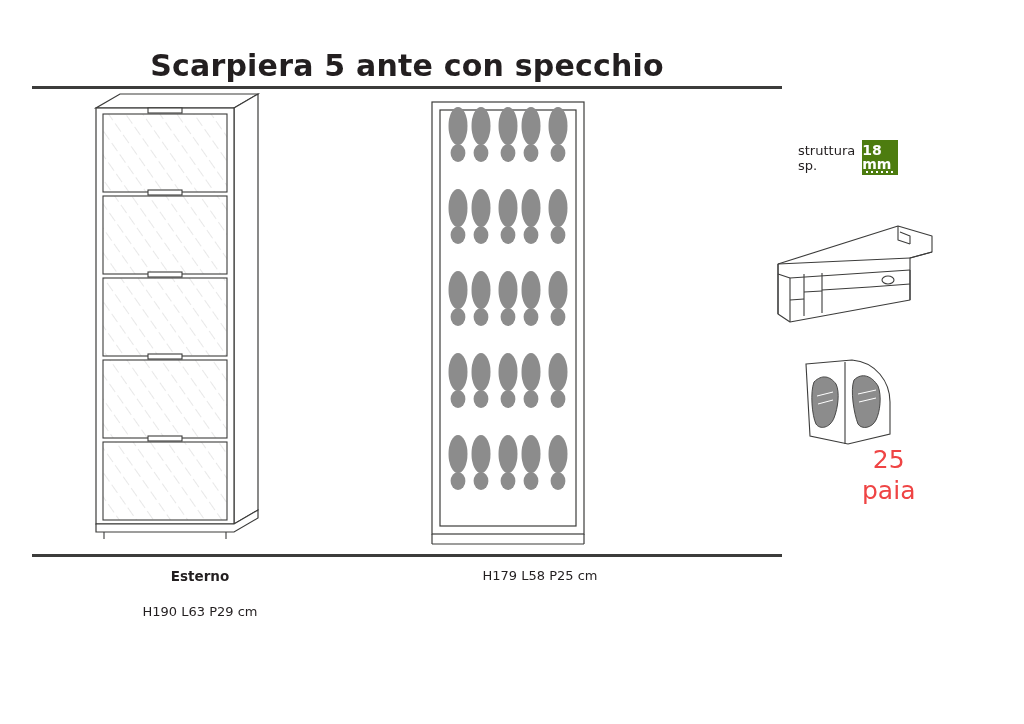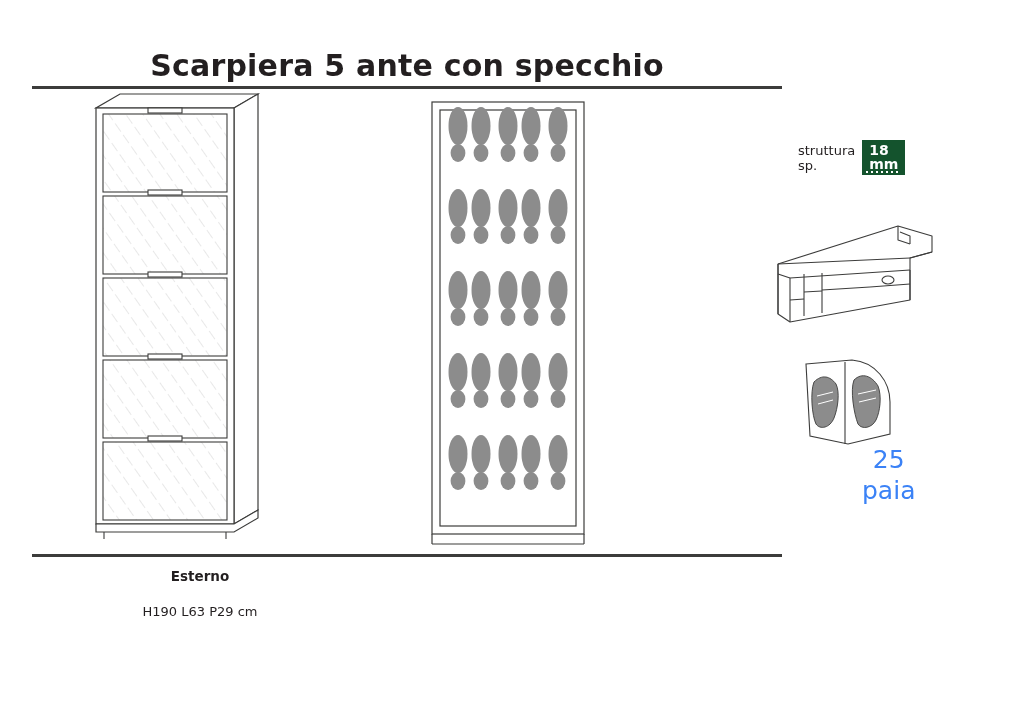--- a/index.html
+++ b/index.html
@@ -50,43 +50,43 @@
 
   
   #struttura{
     position:absolute;
     left:782px;top:140px;
     display:flex;align-items:center;gap:7px;
     font-size:13.5px;
     margin-left:16px;
   }
   #struttura .thick-box{
-    background:#14532d;
+    background:#4d7c0f;
     color:#ffffff;
     font-weight:bold;
     font-size:14px;
-    padding:3px 7px 4px 7px;
+    padding:3px 7px 4px 0;
     line-height:1;
     position:relative;
   }
   #struttura .thick-box:after{
     content:"";
     position:absolute;left:4px;right:4px;bottom:2px;
     height:2px;
     background:repeating-linear-gradient(to right,#fff 0 2px,transparent 2px 5px);
   }
 
   
   #pairs{
     position:absolute;
     left:862px;top:444px;
     text-align:center;
     font-size:25px;
     line-height:1.25;
-    color:#3b82f6;
+    color:#ef4444;
   }
 
   
   .svgwrap{position:absolute;}
   #cabinet-ext{left:74px;top:90px;}
   #cabinet-int{left:418px;top:92px;}
   #door-detail{left:760px;top:218px;}
   #shoe-fan{left:790px;top:356px;}
 </style>
 </head>
@@ -257,15 +257,21 @@
     <div class="head">Esterno</div>
     <div class="line">
       <span class="b">H190</span>
       <span class="b">L63</span>
       <span class="b">P29</span>
       <span>cm</span>
     </div>
   </div>
 
   <div class="caption" id="caption-interno">
+    <div class="line">
+      <span class="b">H179</span>
+      <span class="b">L58</span>
+      <span class="b">P25</span>
+      <span>cm</span>
+    </div>
   </div>
 
 </div>
 
 </body></html>

